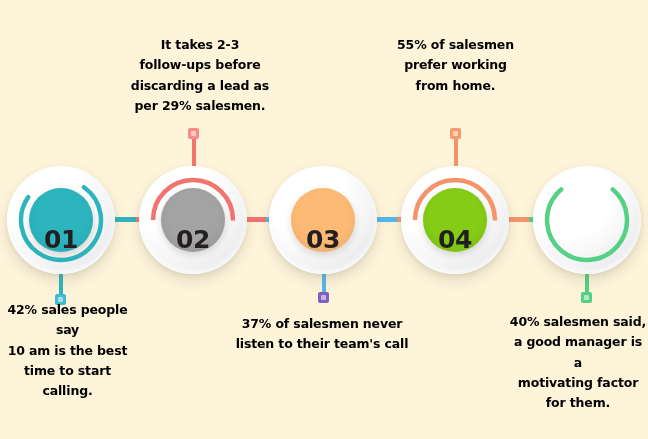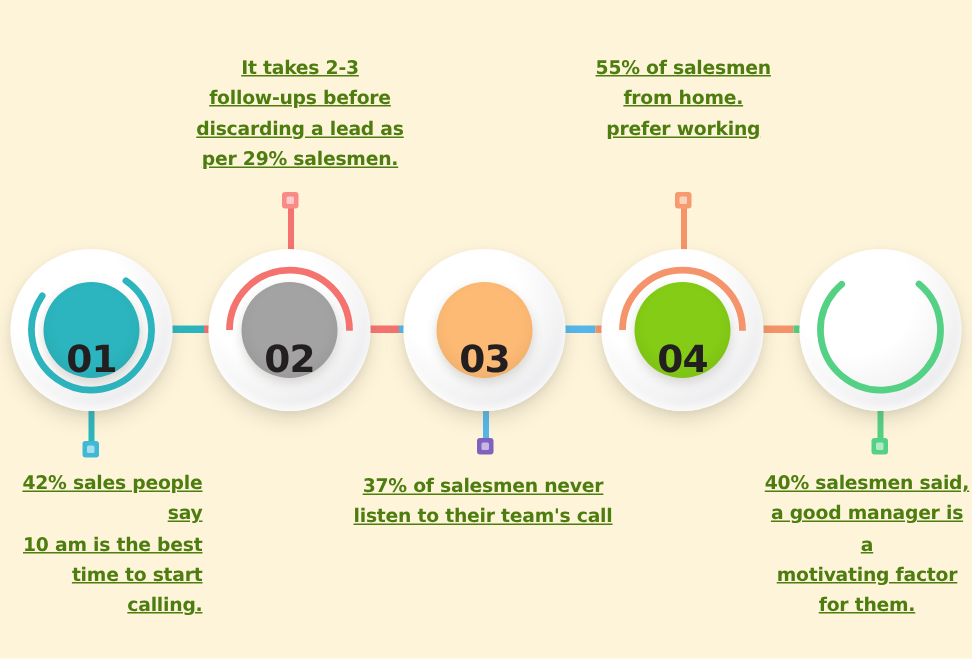--- a/index.html
+++ b/index.html
@@ -110,23 +110,22 @@
   }
 
   
   .caption {
     position: absolute;
     text-align: center;
     font-family: "DejaVu Sans", sans-serif;
     font-size: 12.5px;
     font-weight: 700;
     line-height: 1.62;
-    color: #4d7c0f;
+    color: #000000;
     letter-spacing: -0.15px;
-    text-decoration: underline;
   }
 </style>
 </head>
 <body>
 
 <div id="infographic" style="background: rgb(253, 244, 218);">
 
   <div class="rail" style="left:104px; width:64px;">
     <div class="rail-half left" style="background: rgb(44, 181, 190);"></div>
     <div class="rail-half right" style="background: rgb(244, 115, 111);"></div>
@@ -199,42 +198,42 @@
     </div>
   </div>
 
   <div class="node" style="left:533px;">
     <div class="node-outer"></div>
     <svg class="node-ring" viewBox="0 0 86 86">
       <circle class="ring-arc" cx="43" cy="43" r="40" fill="none" stroke-width="4.5" stroke-linecap="round" stroke-dasharray="195 252" transform="rotate(-50 43 43)" stroke="#54D184"></circle>
     </svg>
   </div>
 
-  <div class="caption" style="left:0px; top:312px; width:135px;text-align:right;">
+  <div class="caption" style="left:0px; top:300px; width:135px;">
     <div>42% sales people say</div>
     <div>10 am is the best</div>
     <div>time to start calling.</div>
   </div>
 
   <div class="caption" style="left:120px; top:35px; width:160px;">
     <div>It takes 2-3</div>
     <div>follow-ups before</div>
     <div>discarding a lead as</div>
     <div>per 29% salesmen.</div>
   </div>
 
   <div class="caption" style="left:230px; top:314px; width:184px;">
     <div>37% of salesmen never</div>
     <div>listen to their team's call</div>
   </div>
 
   <div class="caption" style="left:378px; top:35px; width:155px;">
     <div>55% of salesmen</div>
+    <div>prefer working</div>
     <div>from home.</div>
-    <div>prefer working</div>
   </div>
 
   <div class="caption" style="left:508px; top:312px; width:140px;">
     <div>40% salesmen said,</div>
     <div>a good manager is a</div>
     <div>motivating factor</div>
     <div>for them.</div>
   </div>
 
 </div>

